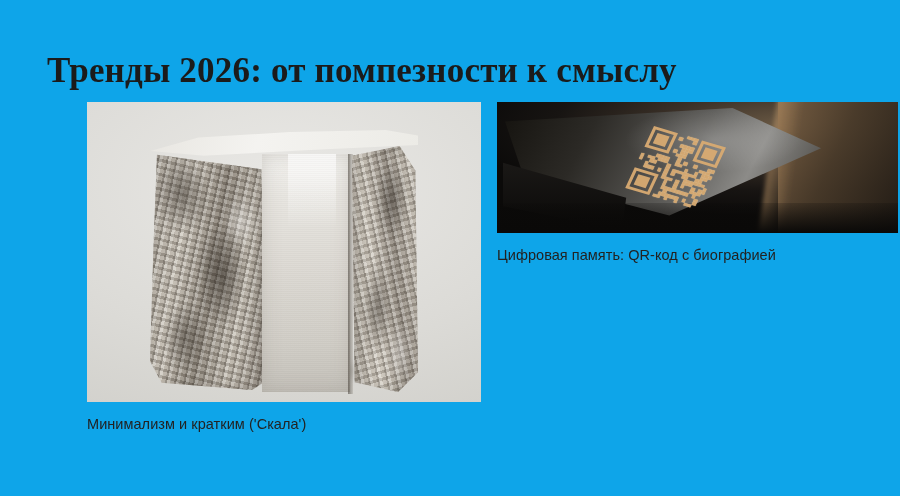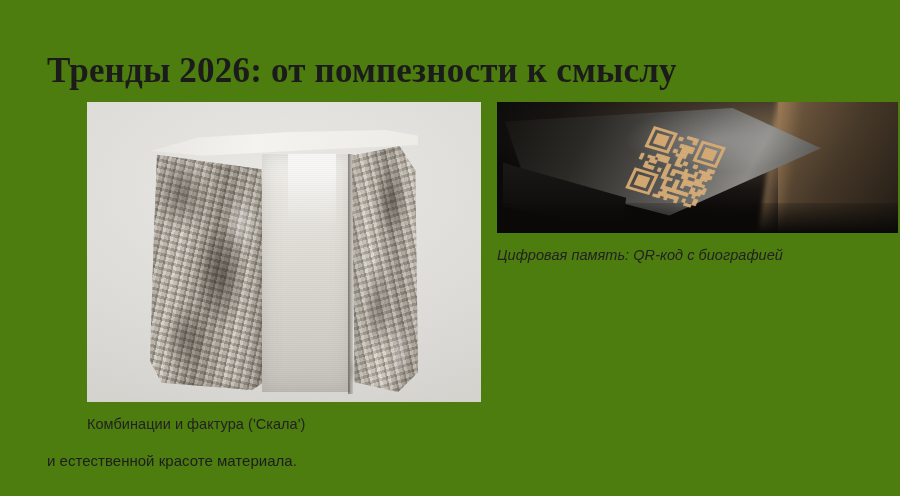--- a/index.html
+++ b/index.html
@@ -12,21 +12,21 @@
     height: 496px;
     background: #f1f0ec;
     font-family: "Liberation Sans", sans-serif;
     overflow: hidden;
     position: relative;
   }
 
   .slide {
     position: absolute;
     inset: 0;
-    background: #4d7c0f;
+    background: #0ea5e9;
   }
 
   
   .slide-title {
     position: absolute;
     left: 47px;
     top: 26px;
     font-family: "Liberation Serif", "DejaVu Serif", serif;
     font-weight: bold;
     font-size: 35px;
@@ -55,21 +55,21 @@
   .caption {
     font-family: "Liberation Sans", sans-serif;
     font-size: 14.5px;
     line-height: 18px;
     color: #222222;
     letter-spacing: 0.05px;
     white-space: nowrap;
   }
   .caption-left   { margin-top: 13px; }
   .caption-mid    { margin-top: 12px; margin-bottom: 11px; }
-  .caption-rightb { margin-top: 13px; font-style: italic; }
+  .caption-rightb { margin-top: 13px; }
 
   
   .photo {
     position: relative;
     overflow: hidden;
     background: #d9d8d4;
   }
   .photo-stone { width: 394px; height: 300px; }
   .photo-glass { width: 401px; height: 132px; }
   .photo-qr    { width: 401px; height: 131px; }
@@ -339,21 +339,21 @@
         <div class="stone-floorshadow"></div>
         <div class="stone-block">
           <div class="stone-top"></div>
           <div class="stone-left"></div>
           <div class="stone-center"></div>
           <div class="stone-groove"></div>
           <div class="stone-right"></div>
         </div>
       </div>
 
-      <figcaption class="caption caption-left">Комбинации и фактура ('Скала')</figcaption>
+      <figcaption class="caption caption-left">Минимализм и кратким ('Скала')</figcaption>
     </figure>
   </div>
 
   <div class="col-right">
 
 
     <figure class="figure">
       <div class="photo photo-qr">
         <div class="qr-bg"></div>
         <div class="qr-wall"></div>
@@ -492,16 +492,15 @@
             <div class="qr-cell" style="left: 58.2857px; top: 68.5714px; width: 3.42857px; height: 3.42857px; background: rgb(217, 171, 114);"></div>
             <div class="qr-cell" style="left: 61.7143px; top: 68.5714px; width: 3.42857px; height: 3.42857px; background: rgb(217, 171, 114);"></div>
           </div>
       </div>
       <figcaption class="caption caption-rightb">Цифровая память: QR-код с биографией</figcaption>
     </figure>
 
   </div>
 
   <p class="body-text">
-    <span class="ln">и естественной красоте материала.</span>
   </p>
 
 </div>
 
 </body></html>

